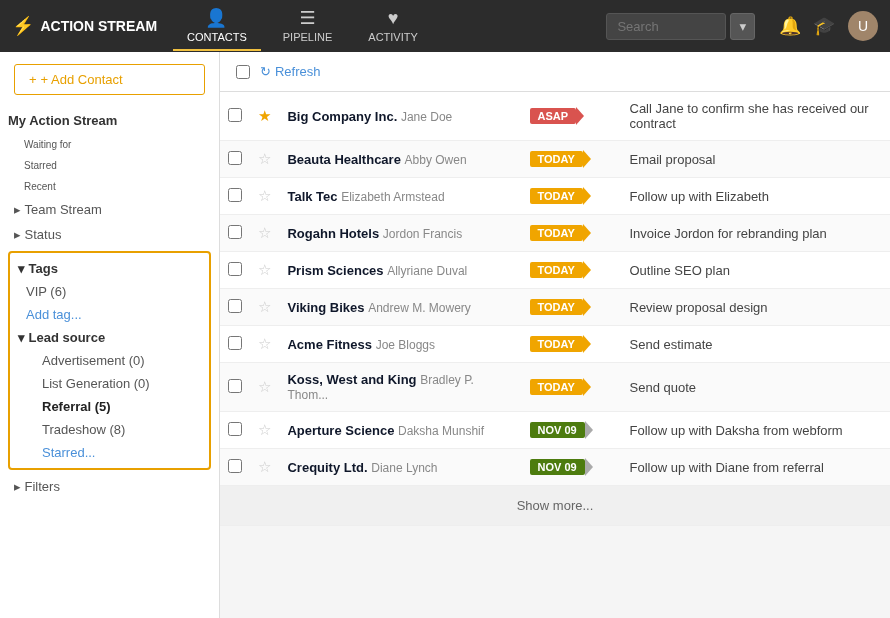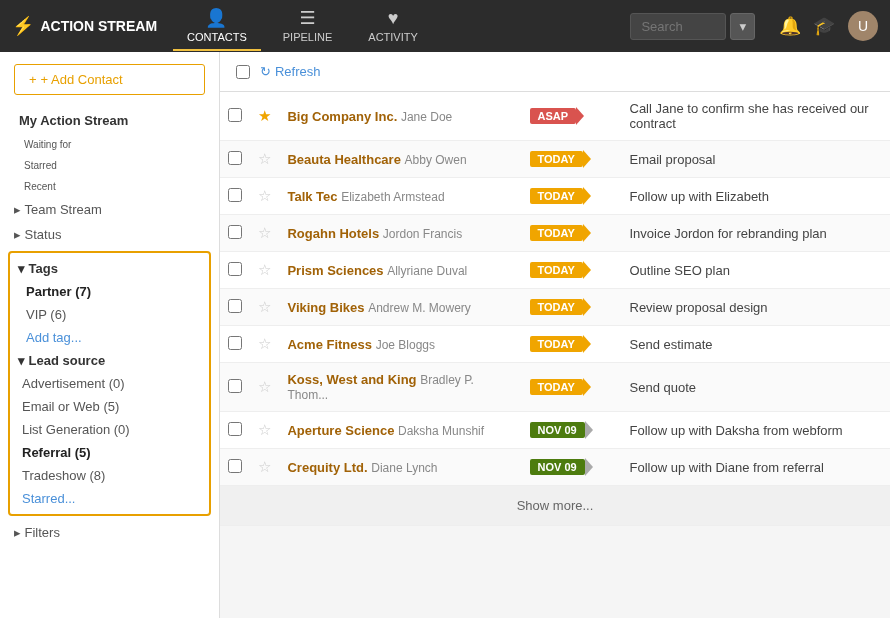--- a/index.html
+++ b/index.html
@@ -20,58 +20,58 @@
     .nav-brand .bolt { color: #f0c040; font-size: 18px; }
     .nav-item {
       display: flex; flex-direction: column; align-items: center; color: #ccc; font-size: 11px; padding: 6px 14px; cursor: pointer; border-bottom: 2px solid transparent; text-decoration: none;
     }
     .nav-item.active { color: #fff; border-bottom: 2px solid #f0c040; }
     .nav-item .nav-icon { font-size: 18px; margin-bottom: 2px; }
     .nav-search {
       margin-left: auto; display: flex; align-items: center; gap: 4px;
     }
     .search-input {
-      background: #444; border: 1px solid #555; color: #ccc; padding: 5px 10px; border-radius: 3px; font-size: 13px; width: 96px;
+      background: #444; border: 1px solid #555; color: #ccc; padding: 5px 10px; border-radius: 3px; font-size: 13px; width: 120px;
     }
     .search-btn {
       background: #555; border: 1px solid #666; color: #ccc; padding: 5px 8px; cursor: pointer; border-radius: 3px;
     }
     .nav-icons { display: flex; align-items: center; gap: 12px; margin-left: 16px; }
     .nav-icon-btn { color: #ccc; font-size: 18px; cursor: pointer; }
     .avatar { width: 30px; height: 30px; border-radius: 50%; background: #888; overflow: hidden; cursor: pointer; }
 
     
     .layout { display: flex; height: calc(618px - 52px); }
 
     
     .sidebar {
       width: 220px; min-width: 220px; background: #fff; border-right: 1px solid #ddd; overflow-y: auto; padding: 12px 0;
     }
     .add-contact-btn {
       margin: 0 14px 12px 14px; padding: 7px 14px; border: 1px solid #e8a000; color: #e8a000; background: #fff; border-radius: 3px; cursor: pointer; font-size: 13px; display: flex; align-items: center; gap: 4px; width: calc(100% - 28px);
     }
 
     .sidebar-section-title {
-      font-weight: bold; font-size: 13px; padding: 6px 19px; color: #333;
+      font-weight: bold; font-size: 13px; padding: 6px 8px; color: #333;
     }
     .sidebar-item {
       padding: 5px 14px 5px 24px; color: #555; cursor: pointer; font-size: 10px;
     }
 
     .sidebar-group-header {
       display: flex; align-items: center; padding: 5px 14px; cursor: pointer; color: #555; font-size: 13px; gap: 4px;
     }
 
     
     .sidebar-highlight-box {
       border: 2px solid #e8a000; border-radius: 4px; margin: 4px 8px; padding: 4px 0;
     }
     .highlight-item { padding: 4px 8px 4px 16px; color: #555; cursor: pointer; font-size: 13px; }
     .highlight-item.bold { font-weight: bold; color: #222; }
-    .highlight-item.indented { padding-left: 12px; }
+    .highlight-item.indented { padding-left: 32px; }
     .highlight-item.link { color: #4a90d9; }
     .highlight-group-header { display: flex; align-items: center; padding: 4px 8px; cursor: pointer; font-size: 13px; font-weight: bold; color: #333; gap: 4px; }
 
     .sidebar-bottom-item { padding: 5px 14px; color: #555; cursor: pointer; font-size: 13px; display: flex; align-items: center; gap: 4px; }
 
     
     .main { flex: 1; background: #f5f5f5; overflow-y: auto; padding: 0; }
 
     .toolbar {
       background: #fff; padding: 12px 16px; display: flex; align-items: center; gap: 10px; border-bottom: 1px solid #ddd;
@@ -82,21 +82,21 @@
     .contact-table { width: 100%; border-collapse: collapse; background: #fff; margin-top: 0; }
     .contact-table tr { border-bottom: 1px solid #eee; }
     .contact-table td { padding: 9px 8px; vertical-align: middle; }
 
     .check-col { width: 28px; }
     .star-col { width: 24px; }
     .name-col { min-width: 220px; }
     .badge-col { width: 100px; }
     .task-col { }
 
-    .contact-name { font-weight: bold; color: #a16207; font-size: 13px; }
+    .contact-name { font-weight: bold; color: #0f172a; font-size: 13px; }
     .contact-person { color: #888; font-size: 12px; font-weight: normal; }
 
     .badge {
       display: inline-flex; align-items: center; padding: 2px 8px; border-radius: 2px; color: #fff; font-size: 11px; font-weight: bold; position: relative;
     }
     .badge::after {
       content: ''; display: inline-block; width: 0; height: 0;
       border-top: 9px solid transparent; border-bottom: 9px solid transparent;
       border-left: 8px solid; margin-left: 2px;
       position: absolute; right: -8px; top: 50%; transform: translateY(-50%);
@@ -177,30 +177,28 @@
       <span>▸</span>
       <span>Status</span>
     </div>
 
     <div class="sidebar-highlight-box">
 
       <div class="highlight-group-header">
         <span>▾</span>
         <span>Tags</span>
       </div>
-      <div class="highlight-item bold">Partner (7)</div>
       <div class="highlight-item">VIP (6)</div>
       <div class="highlight-item link">Add tag...</div>
 
       <div class="highlight-group-header">
         <span>▾</span>
         <span>Lead source</span>
       </div>
       <div class="highlight-item indented">Advertisement (0)</div>
-      <div class="highlight-item indented">Email or Web (5)</div>
       <div class="highlight-item indented">List Generation (0)</div>
       <div class="highlight-item indented bold">Referral (5)</div>
       <div class="highlight-item indented">Tradeshow (8)</div>
       <div class="highlight-item indented link">Starred...</div>
     </div>
 
     <div class="sidebar-bottom-item">
       <span>▸</span>
       <span>Filters</span>
     </div>

